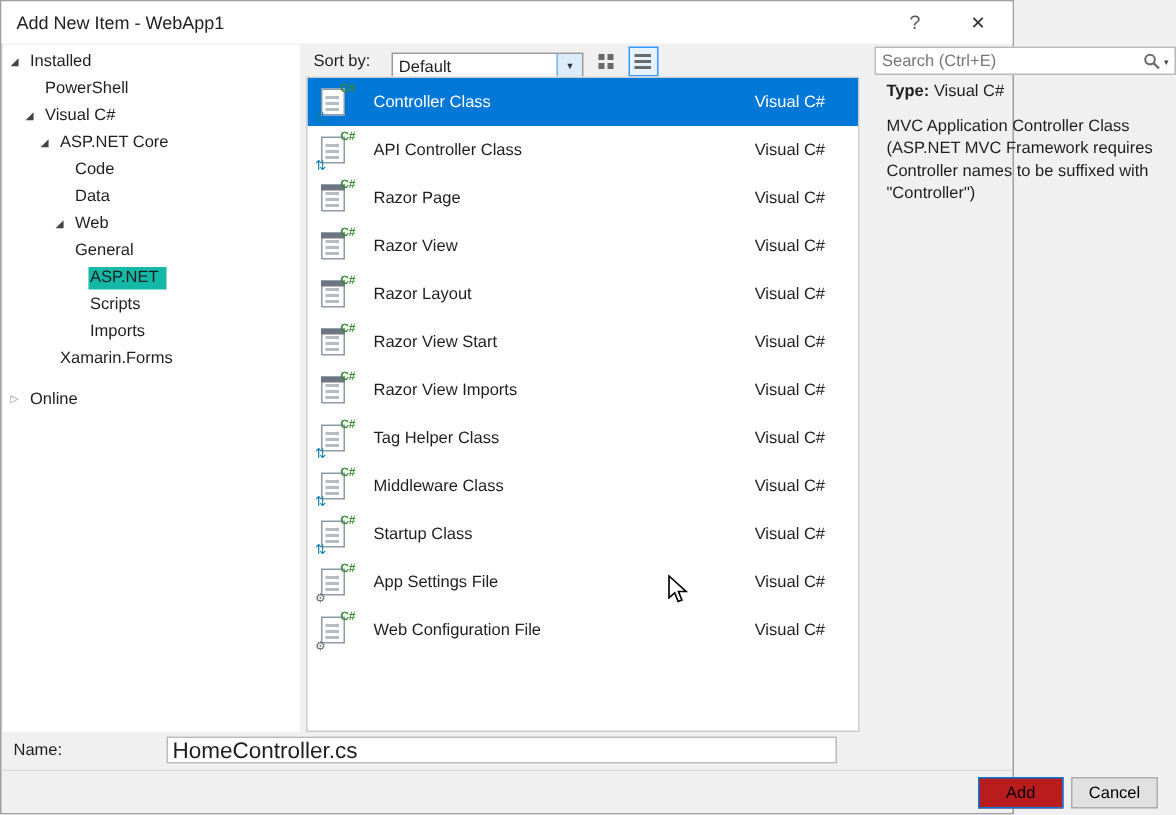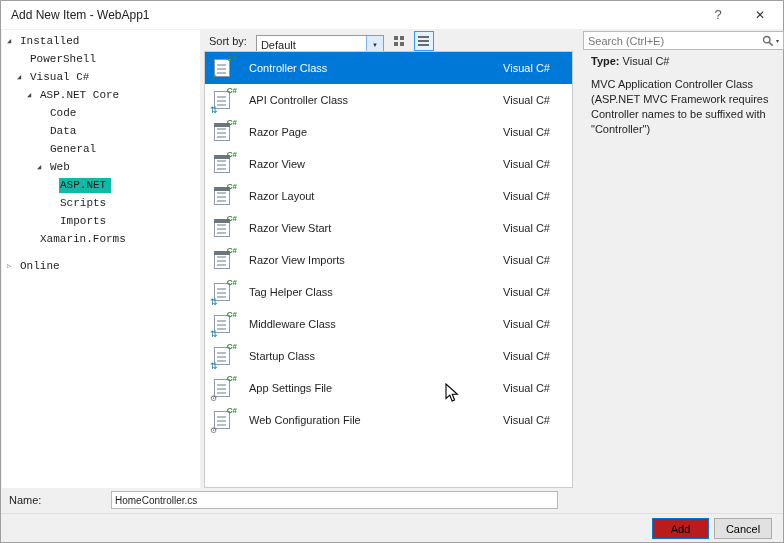--- a/index.html
+++ b/index.html
@@ -1,39 +1,39 @@
 <!DOCTYPE html>
 <html><head>
 <meta charset="utf-8">
 <style>
   html,body{margin:0;padding:0;background:#f0f0f0;overflow:hidden;}
-  .dialog{position:relative;width:784px;height:543px;box-sizing:border-box;
+  .dialog{position:relative;width:676px;height:543px;box-sizing:border-box;
     border:1px solid #9f9f9f;background:#f0f0f0;
     font-family:"Liberation Sans",sans-serif;font-size:11px;color:#1e1e1e;}
 
   
   .titlebar{position:absolute;left:0;top:0;right:0;height:28px;background:#ffffff;}
   .titlebar .title{position:absolute;left:10px;top:0;line-height:28px;font-size:12px;color:#222;}
   .titlebar .help{position:absolute;right:52px;top:0;width:26px;text-align:center;line-height:28px;font-size:13px;color:#555;cursor:default;}
   .titlebar .close{position:absolute;right:10px;top:0;width:26px;text-align:center;line-height:28px;font-size:12px;color:#333;cursor:default;}
 
   
-  .tree-panel{position:absolute;left:1px;top:29px;width:198px;height:458px;background:#ffffff;padding-top:2px;box-sizing:border-box;font-family:Liberation Mono, monospace;}
+  .tree-panel{position:absolute;left:1px;top:29px;width:198px;height:458px;background:#ffffff;padding-top:2px;box-sizing:border-box;}
   .titem{height:18px;display:flex;align-items:center;white-space:nowrap;}
   .lvl0{padding-left:5px}.lvl1{padding-left:15px}.lvl2{padding-left:25px}.lvl3{padding-left:35px}.lvl4{padding-left:45px}
   .tarrow{width:12px;flex:none;font-size:7px;color:#444;text-align:left;}
   .tarrow.col{color:#8a8a8a;}
   .tlabel{padding:1px 5px 2px 1px;}
   .titem.sel .tlabel{background:#14b8a6;}
   .titem.gap{margin-top:9px;}
 
   
   .middle{position:absolute;left:203px;top:29px;width:369px;height:458px;}
   .toolbar{position:absolute;left:0;top:1px;right:0;height:20px;display:flex;align-items:center;}
-  .sort-label{margin-left:5px;margin-right:9px;}
+  .sort-label{margin-left:5px;margin-right:14px;}
   .combo{width:128px;height:19px;background:#fff;border:1px solid #999;box-sizing:border-box;display:flex;align-items:center;position:relative;margin-top:7px;}
   .combo .cval{flex:1;padding-left:4px;}
   .combo .cbtn{width:16px;height:100%;background:#dcecfb;border-left:1px solid #7eb4ea;display:flex;align-items:center;justify-content:center;font-size:6px;color:#333;}
   .viewbtn{width:20px;height:20px;margin-left:5px;box-sizing:border-box;border:1px solid transparent;display:flex;align-items:center;justify-content:center;background:transparent;padding:0;}
   .viewbtn.selv{border:1px solid #3399ff;background:#e5f1fb;}
   .ic-grid{width:4px;height:4px;background:#6a6a6a;box-shadow:6px 0 0 #6a6a6a,0 6px 0 #6a6a6a,6px 6px 0 #6a6a6a;margin-right:6px;margin-bottom:6px;}
   .ic-lines{width:11px;height:2px;background:#6a6a6a;box-shadow:0 4px 0 #6a6a6a,0 -4px 0 #6a6a6a;}
 
   .list{position:absolute;left:0;top:21px;right:0;bottom:0;background:#fff;border:1px solid #cccccc;box-sizing:border-box;overflow:hidden;}
   .row{height:32px;display:flex;align-items:center;padding-left:7px;}
@@ -58,21 +58,21 @@
   .search-glyphs{display:flex;align-items:center;padding-right:4px;}
   .search-arrow{font-size:6px;color:#444;margin-left:2px;}
   .details{position:absolute;left:12px;top:24px;right:6px;line-height:15px;}
   .type-line{margin-bottom:8px;}
   .bold{font-weight:bold;}
   .desc{margin:0;width:190px;}
 
   
   .name-row{position:absolute;left:0;top:490px;right:0;height:20px;}
   .name-label{position:absolute;left:8px;top:3px;}
-  .name-input{position:absolute;left:110px;top:0;width:447px;height:18px;box-sizing:border-box;border:1px solid #b9b9b9;font-family:"Liberation Sans",sans-serif;font-size:10px;padding:0 3px;color:#1e1e1e;}
+  .name-input{position:absolute;left:110px;top:0;width:447px;height:18px;box-sizing:border-box;border:1px solid #b9b9b9;font-family:"Liberation Sans",sans-serif;font-size:15px;padding:0 3px;color:#1e1e1e;}
   .btn-sep{position:absolute;left:0;top:512px;right:0;height:1px;background:#dfdfdf;}
   .btn{position:absolute;top:517px;height:21px;box-sizing:border-box;font-family:"Liberation Sans",sans-serif;font-size:11px;text-align:center;padding:0;}
   .btn-add{left:651px;width:57px;background:#b91c1c;border:1px solid #0078d7;}
   .btn-cancel{left:713px;width:58px;background:#e1e1e1;border:1px solid #adadad;}
 
   .cursor{position:absolute;left:444px;top:382px;pointer-events:none;}
 </style>
 </head>
 <body>
 
@@ -103,26 +103,26 @@
     </div>
     <div class="titem lvl3">
       <span class="tarrow"></span>
       <span class="tlabel">Code</span>
     </div>
     <div class="titem lvl3">
       <span class="tarrow"></span>
       <span class="tlabel">Data</span>
     </div>
     <div class="titem lvl3">
-      <span class="tarrow"></span>
-      <span class="tlabel">General</span>
-    </div>
-    <div class="titem lvl3">
       <span class="tarrow">◢</span>
       <span class="tlabel">Web</span>
+    </div>
+    <div class="titem lvl3">
+      <span class="tarrow"></span>
+      <span class="tlabel">General</span>
     </div>
     <div class="titem lvl4 sel">
       <span class="tarrow"></span>
       <span class="tlabel">ASP.NET</span>
     </div>
     <div class="titem lvl4">
       <span class="tarrow"></span>
       <span class="tlabel">Scripts</span>
     </div>
     <div class="titem lvl4">

